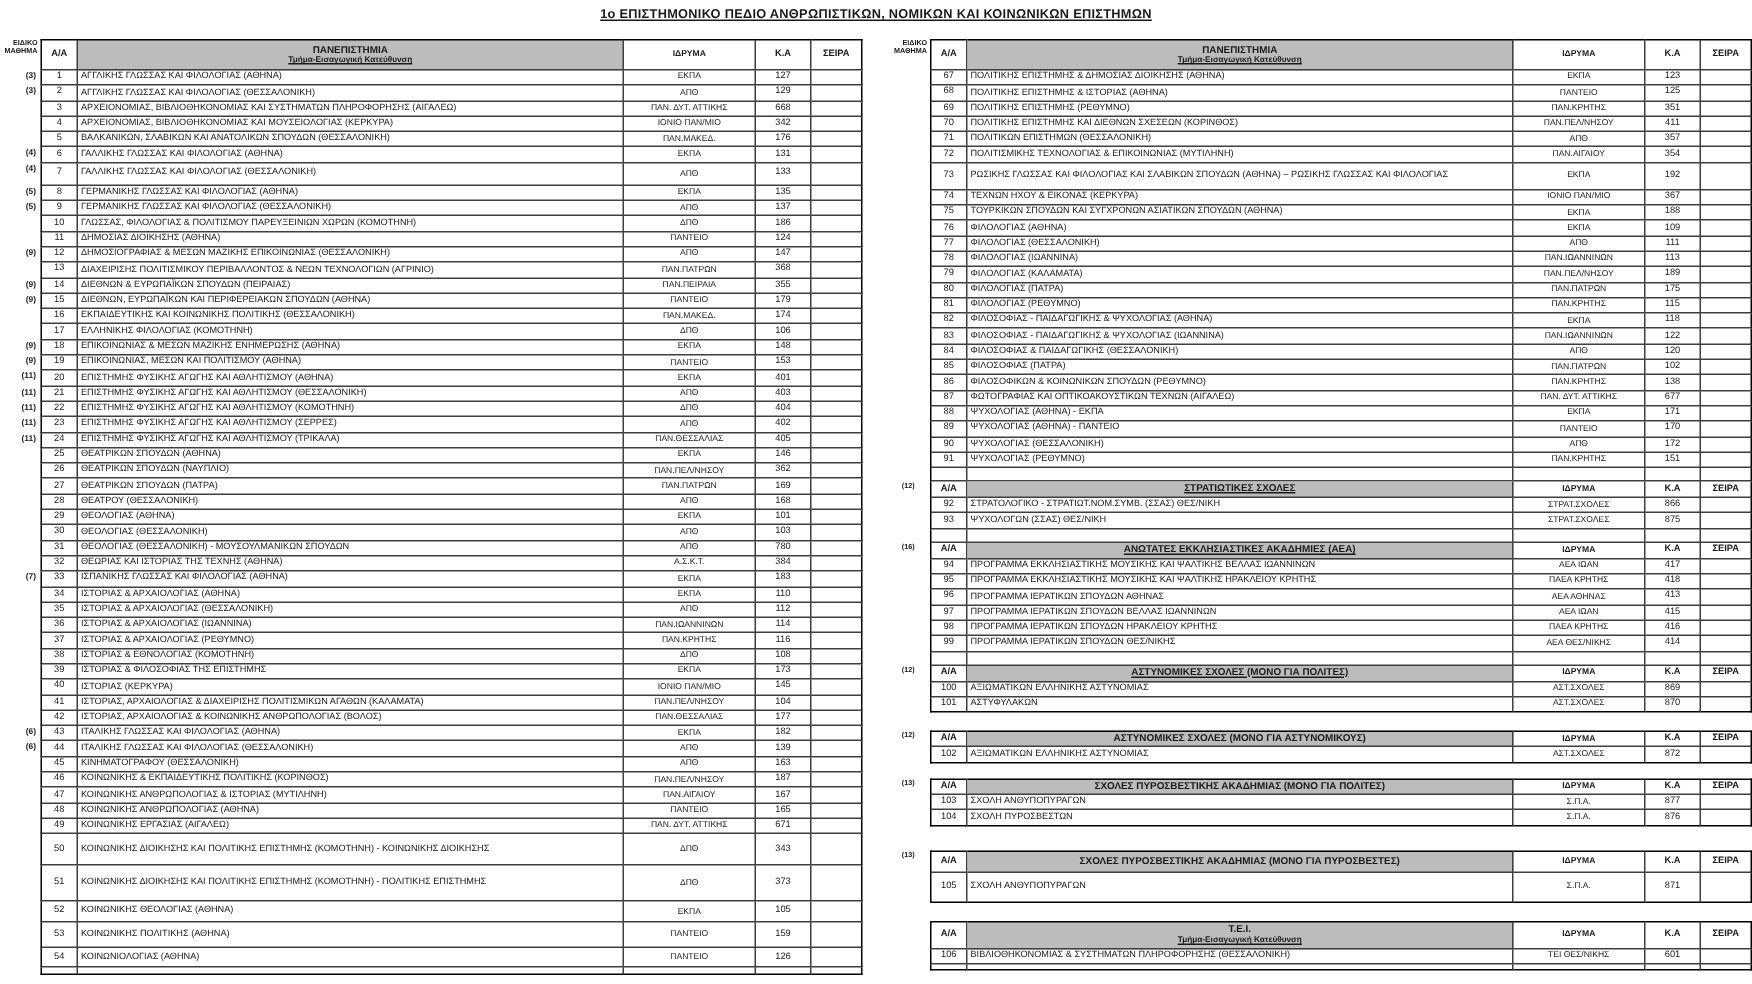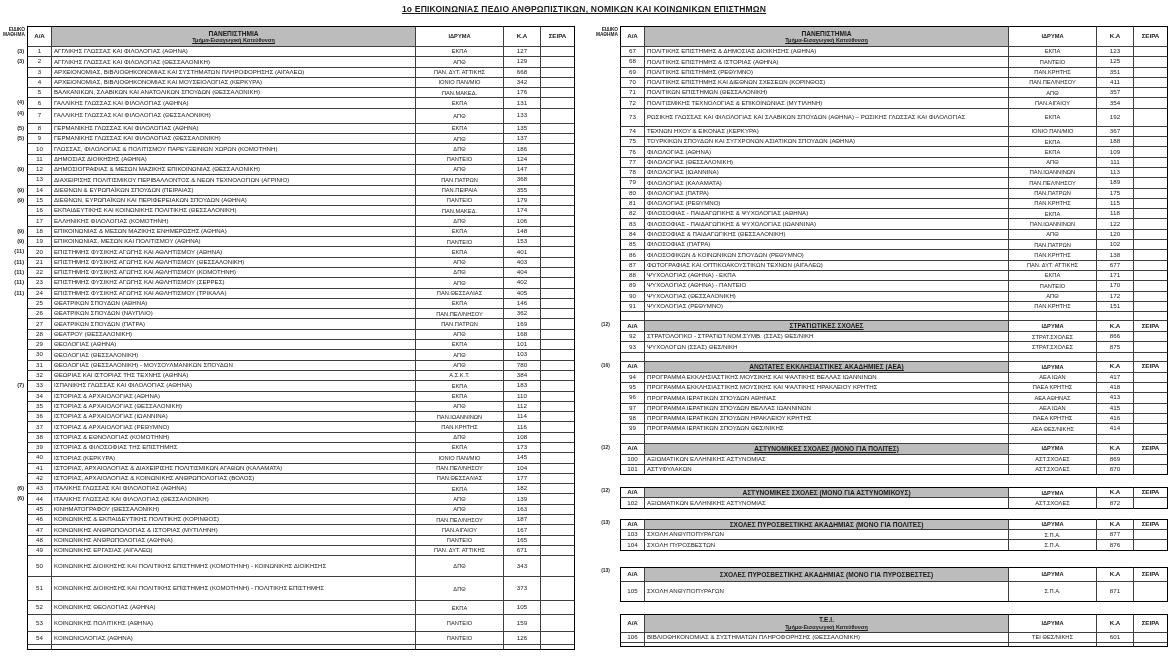--- a/index.html
+++ b/index.html
@@ -27,21 +27,21 @@
   .frame-top .cell:not(.special){border-top:1.6px solid #000}
   .frame-bottom .cell:not(.special){border-bottom:1.6px solid #000}
   .hdr-sub{text-decoration:underline;font-size:5.5px;font-weight:bold}
   .hdr-main{font-size:6.6px;font-weight:bold}
   .sec-underline{text-decoration:underline}
   .spacer-gap{width:100%}
 </style>
 </head>
 <body>
 
-<div class="doc-title">1ο ΕΠΙΚΟΙΝΩΝΙΑΣ ΠΕΔΙΟ ΑΝΘΡΩΠΙΣΤΙΚΩΝ, ΝΟΜΙΚΩΝ ΚΑΙ ΚΟΙΝΩΝΙΚΩΝ ΕΠΙΣΤΗΜΩΝ</div>
+<div class="doc-title">1ο ΕΠΙΣΤΗΜΟΝΙΚΟ ΠΕΔΙΟ ΑΝΘΡΩΠΙΣΤΙΚΩΝ, ΝΟΜΙΚΩΝ ΚΑΙ ΚΟΙΝΩΝΙΚΩΝ ΕΠΙΣΤΗΜΩΝ</div>
 
 <div class="layout">
   <div class="panel" id="left-panel">
       <div>
         <div class="row hdr frame-top" style="min-height: 21px;">
           <div class="cell special">ΕΙΔΙΚΟ ΜΑΘΗΜΑ</div>
           <div class="cell aa">Α/Α</div>
           <div class="cell name">
             <div class="hdr-main">ΠΑΝΕΠΙΣΤΗΜΙΑ</div>
             <div class="hdr-sub">Τμήμα-Εισαγωγική Κατεύθυνση</div>

